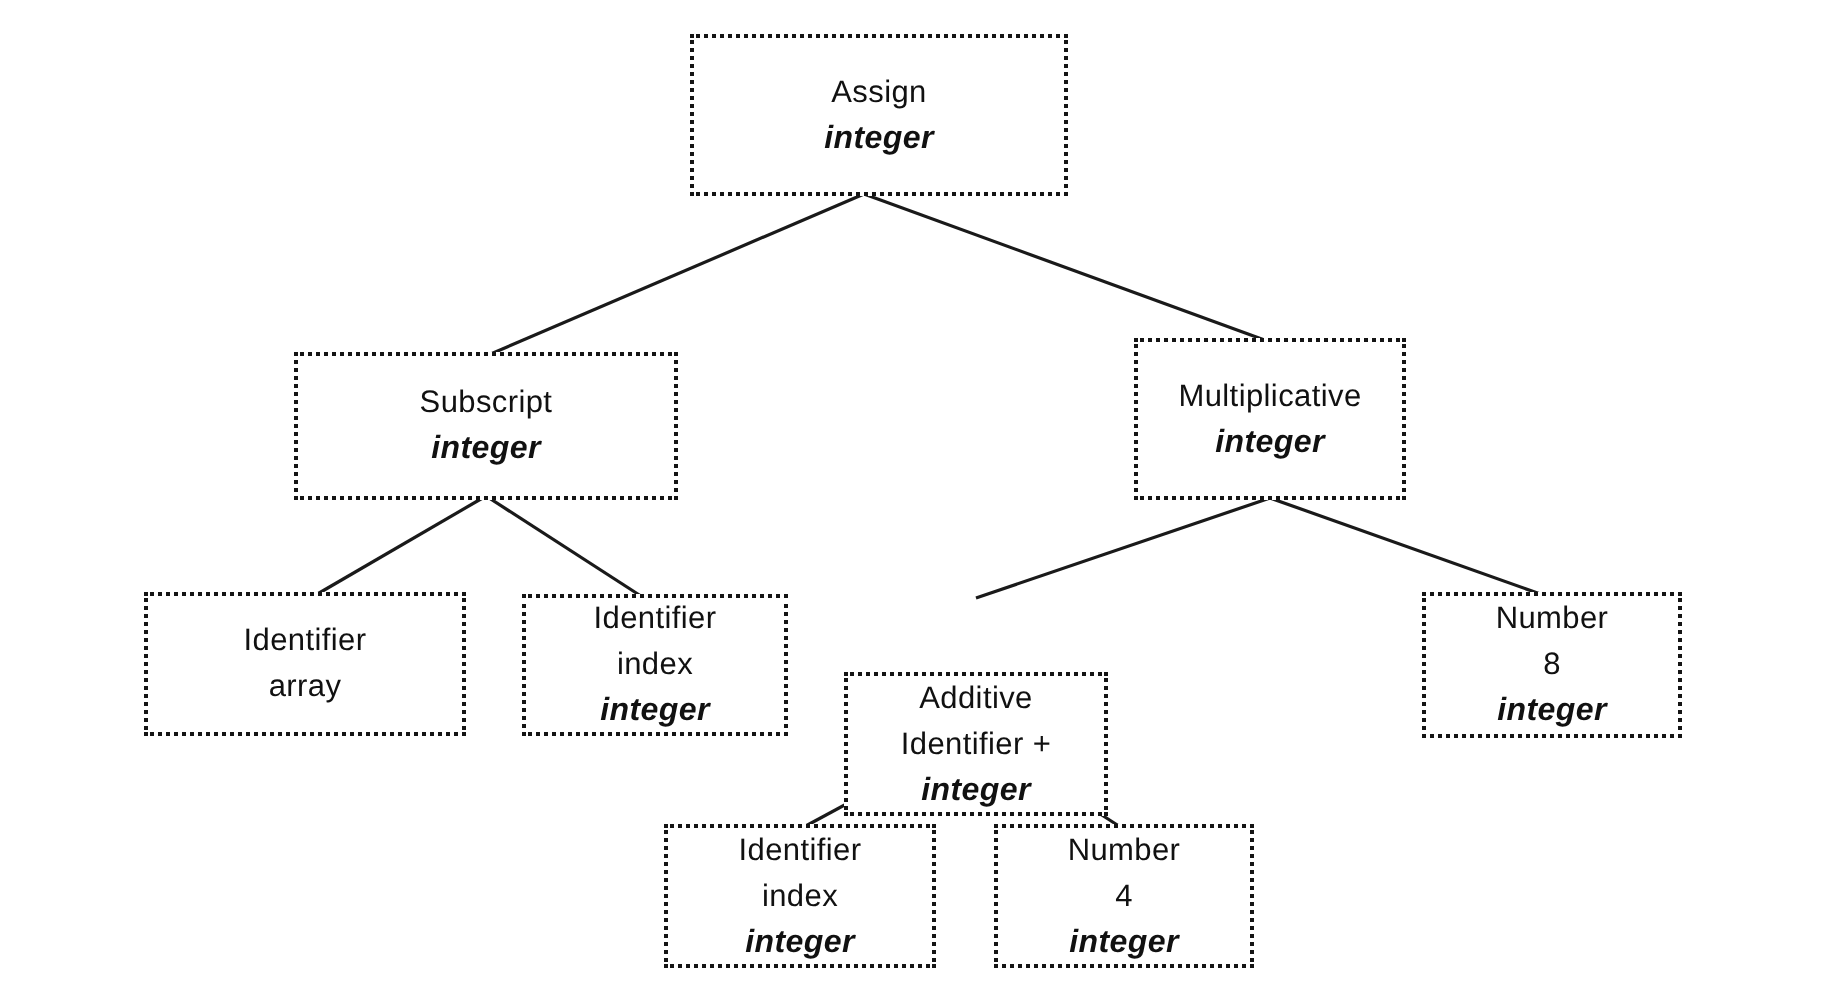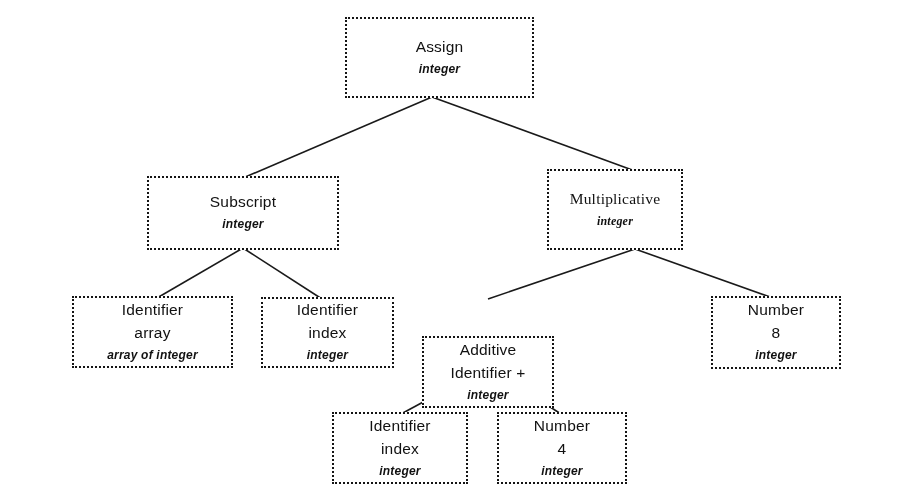--- a/index.html
+++ b/index.html
@@ -33,21 +33,21 @@
     justify-content: center;
     text-align: center;
     color: #111111;
     font-size: 15.5px;
     line-height: 23px;
     letter-spacing: 0.2px;
   }
   .node .type-line {
     font-weight: bold;
     font-style: italic;
-    font-size: 12px;
+    font-size: 16px;
     text-align: right;
   }
 </style>
 </head>
 <body>
 
 <div id="canvas">
 
   <svg id="edges" viewBox="0 0 922 495" xmlns="http://www.w3.org/2000/svg">
     <line x1="432" y1="97" x2="243" y2="178" stroke="#1a1a1a" stroke-width="1.6"></line>
@@ -63,29 +63,28 @@
   <div class="node" style="left:345px; top:17px; width:189px; height:81px;">
     <span>Assign</span>
     <span class="type-line">integer</span>
   </div>
 
   <div class="node" style="left:147px; top:176px; width:192px; height:74px;">
     <span>Subscript</span>
     <span class="type-line">integer</span>
   </div>
 
-  <div class="node" style="left:547px; top:169px; width:136px; height:81px;font-family:Liberation Serif, serif;">
+  <div class="node" style="left:567px; top:169px; width:136px; height:81px;">
     <span>Multiplicative</span>
     <span class="type-line">integer</span>
   </div>
 
   <div class="node" style="left:72px; top:296px; width:161px; height:72px;">
     <span>Identifier</span>
     <span>array</span>
-    <span class="type-line">array of integer</span>
   </div>
 
   <div class="node" style="left:261px; top:297px; width:133px; height:71px;">
     <span>Identifier</span>
     <span>index</span>
     <span class="type-line">integer</span>
   </div>
 
   <div class="node" style="left:422px; top:297px; width:132px; height:72px;margin-top:39px;">
     <span>Additive</span>

